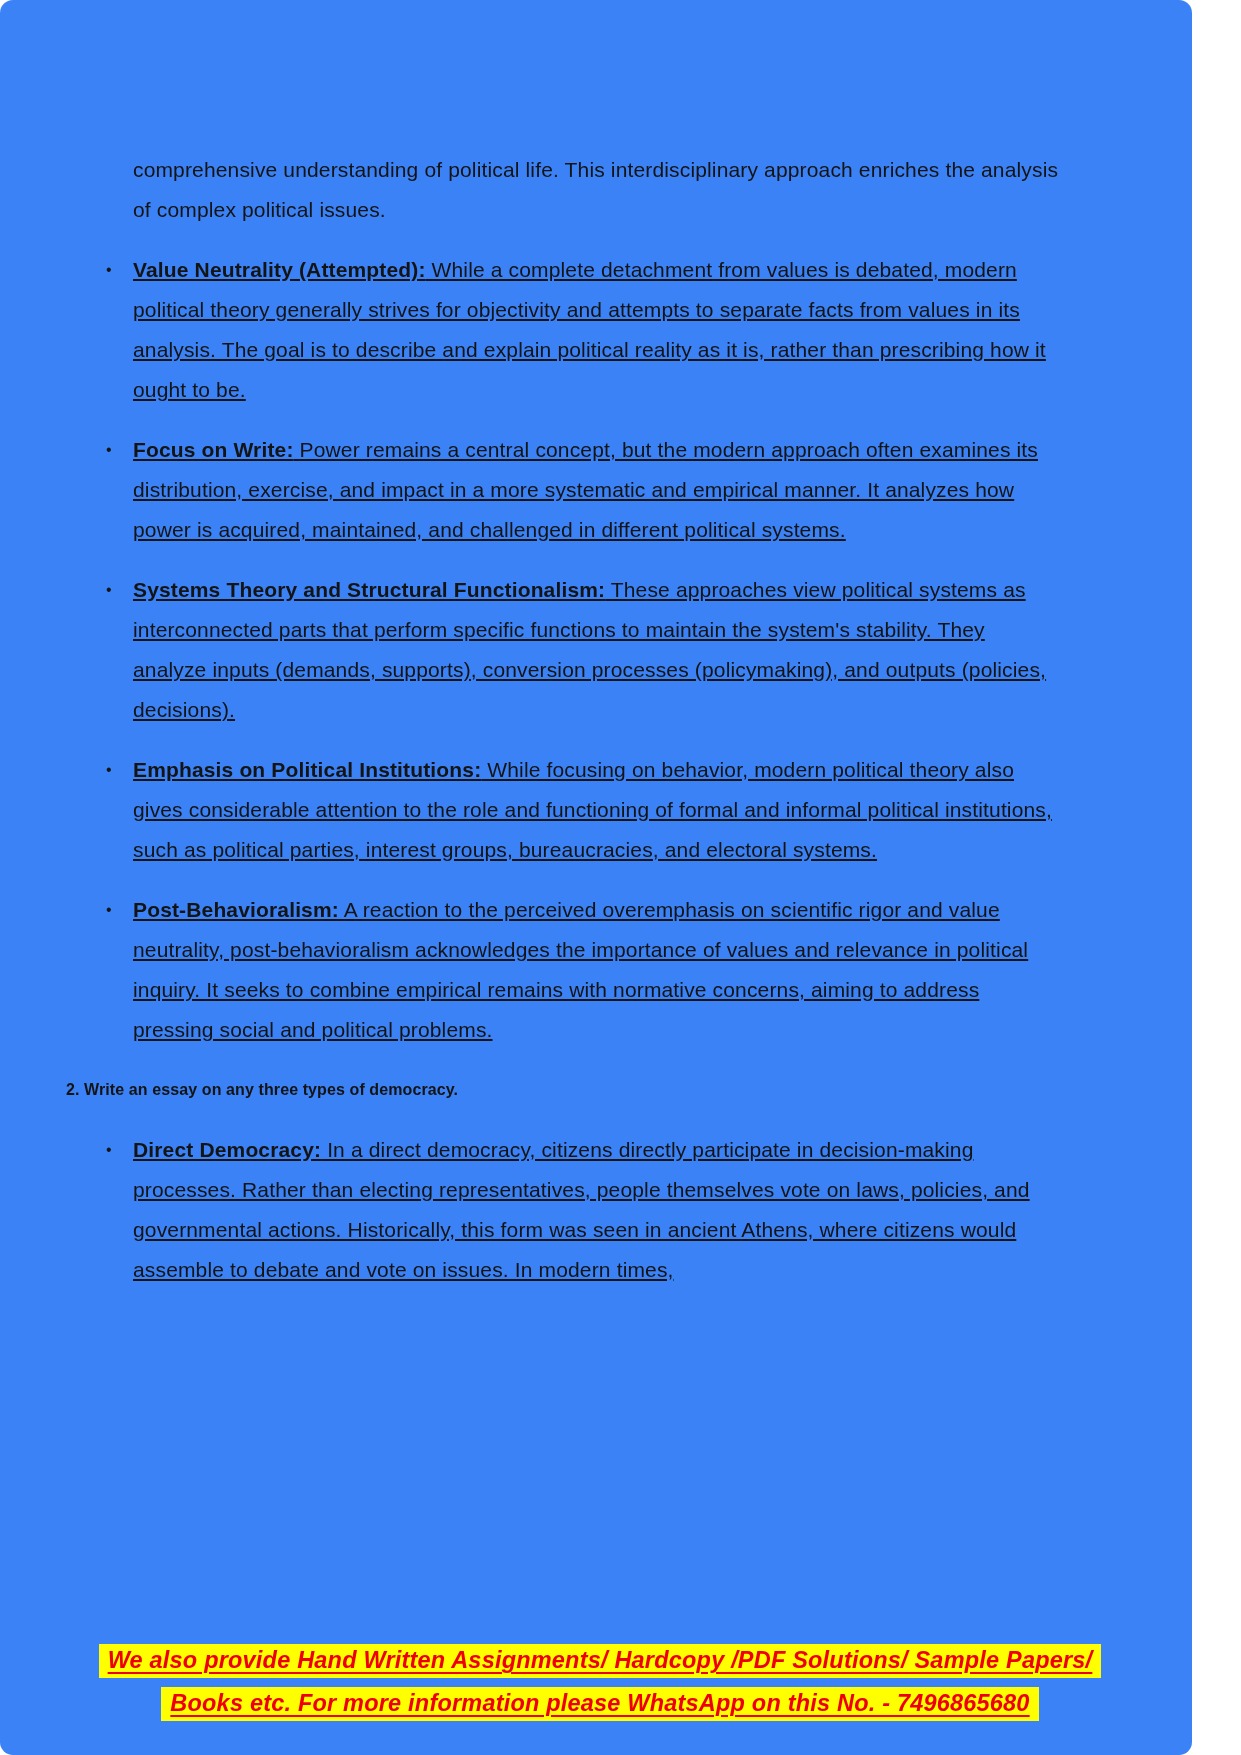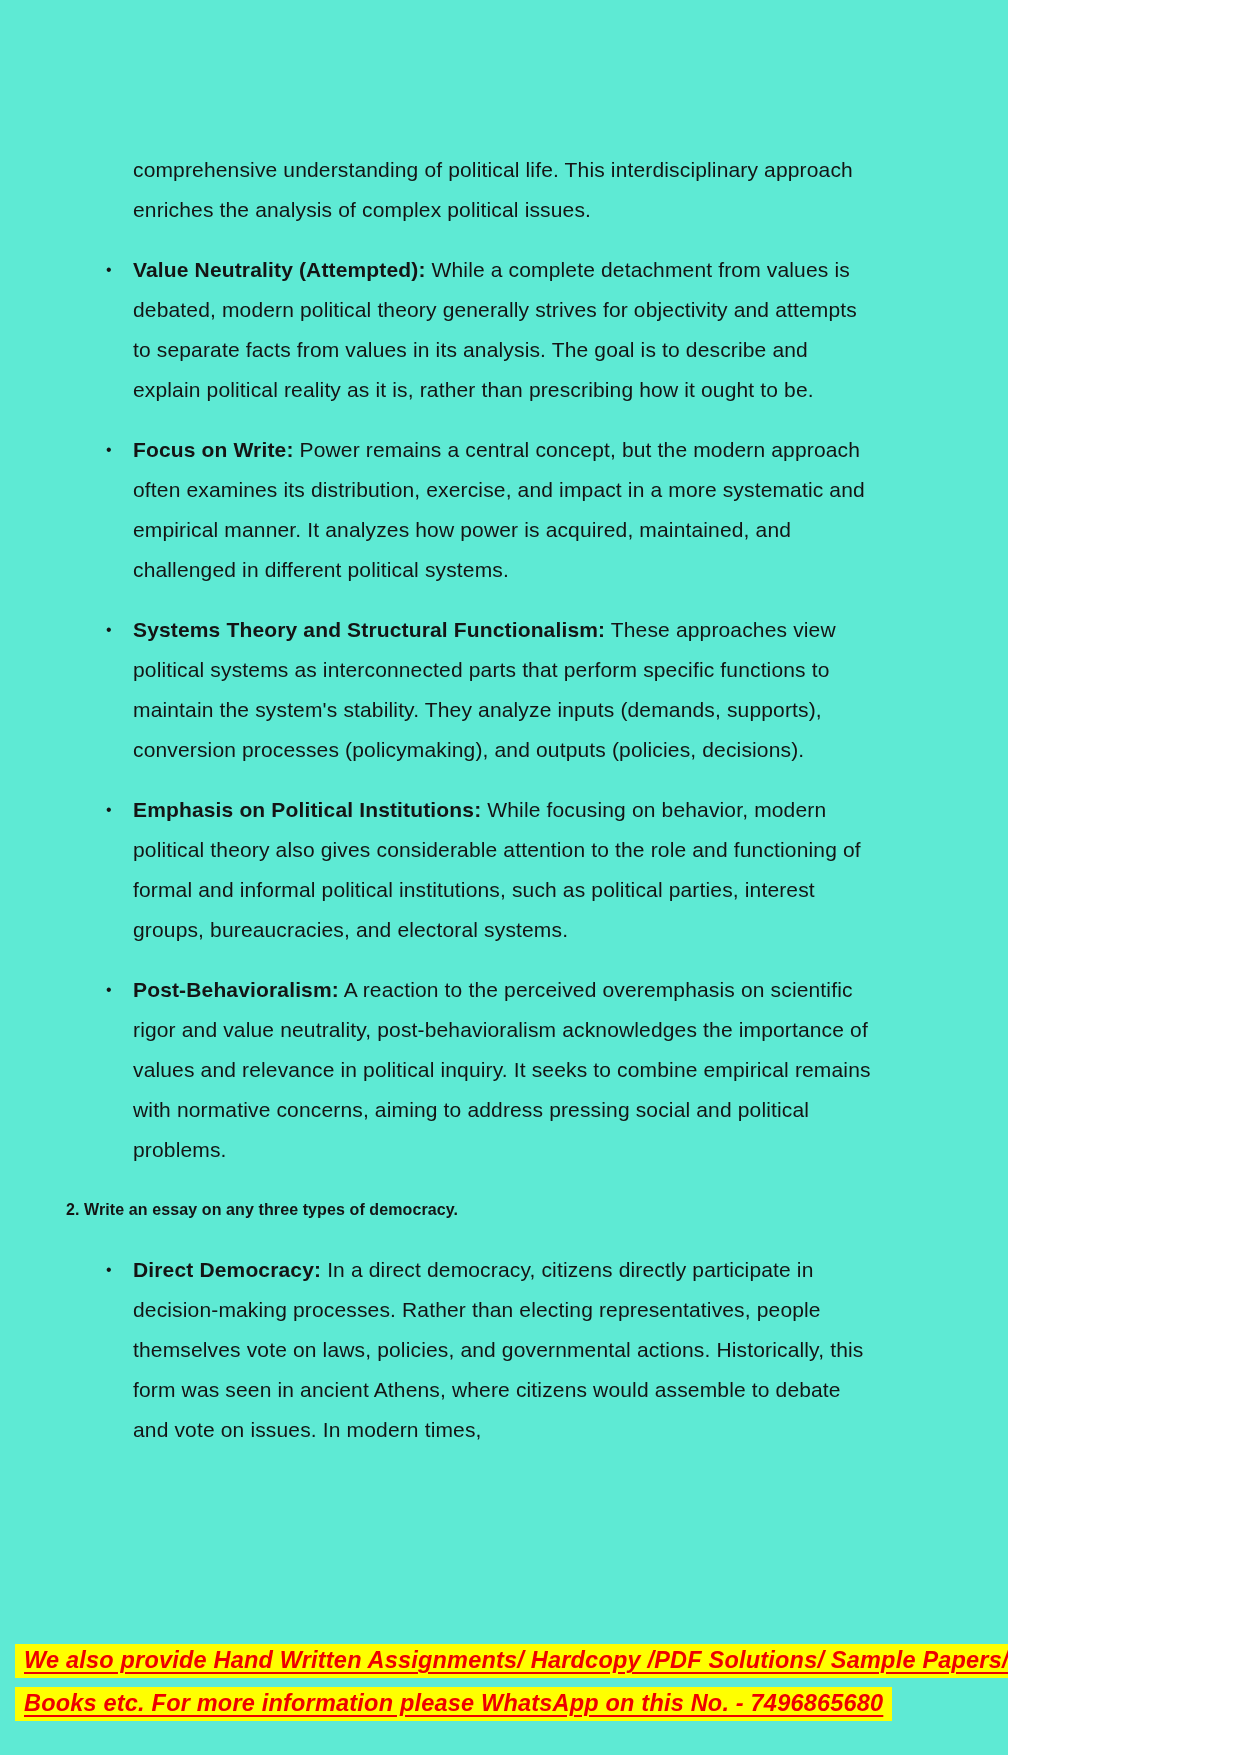--- a/index.html
+++ b/index.html
@@ -1,40 +1,42 @@
 <!DOCTYPE html>
 <html><head>
 <meta charset="utf-8">
 <style>
   * { box-sizing: border-box; }
   html, body { margin: 0; padding: 0; background: #ffffff; }
 
   .page {
     position: relative;
-    width: 1008px;
+    width: 1192px;
     height: 1755px;
-    background: #5eead4;
+    background: #3b82f6;
     overflow: hidden;
     font-family: "Liberation Sans", "DejaVu Sans", sans-serif;
     font-size: 21px;
     line-height: 40px;
     letter-spacing: 0.15px;
     color: #141414;
+    border-radius: 13px;
   }
 
   .content { padding: 150px 130px 0 66px; }
 
   p.para { margin: 0 0 20px 0; }
   p.cont { margin-left: 67px; }
 
   ul.bullets { list-style: none; margin: 0; padding: 0; }
   ul.bullets li {
     position: relative;
     padding-left: 67px;
     margin: 0 0 20px 0;
+    text-decoration: underline;
   }
   ul.bullets li::before {
     content: "\2022";
     position: absolute;
     left: 40px;
     top: 0;
     font-size: 16px;
     line-height: 40px;
     color: #141414;
   }
@@ -45,23 +47,23 @@
     font-size: 16px;
     font-weight: 700;
     line-height: 40px;
     margin: 0 0 20px 0;
     letter-spacing: 0.1px;
   }
 
   .footer {
     position: absolute;
     top: 1639px;
-    left: 15px;
+    left: 4px;
     width: 100%;
-    text-align: left;
+    text-align: center;
   }
   .footer-line { line-height: 43px; }
   mark.hl {
     background: #ffff00;
     color: #ee0000;
     font-weight: 700;
     font-style: italic;
     font-size: 23.5px;
     letter-spacing: 0.2px;
     padding: 3px 9px 5px 9px;

